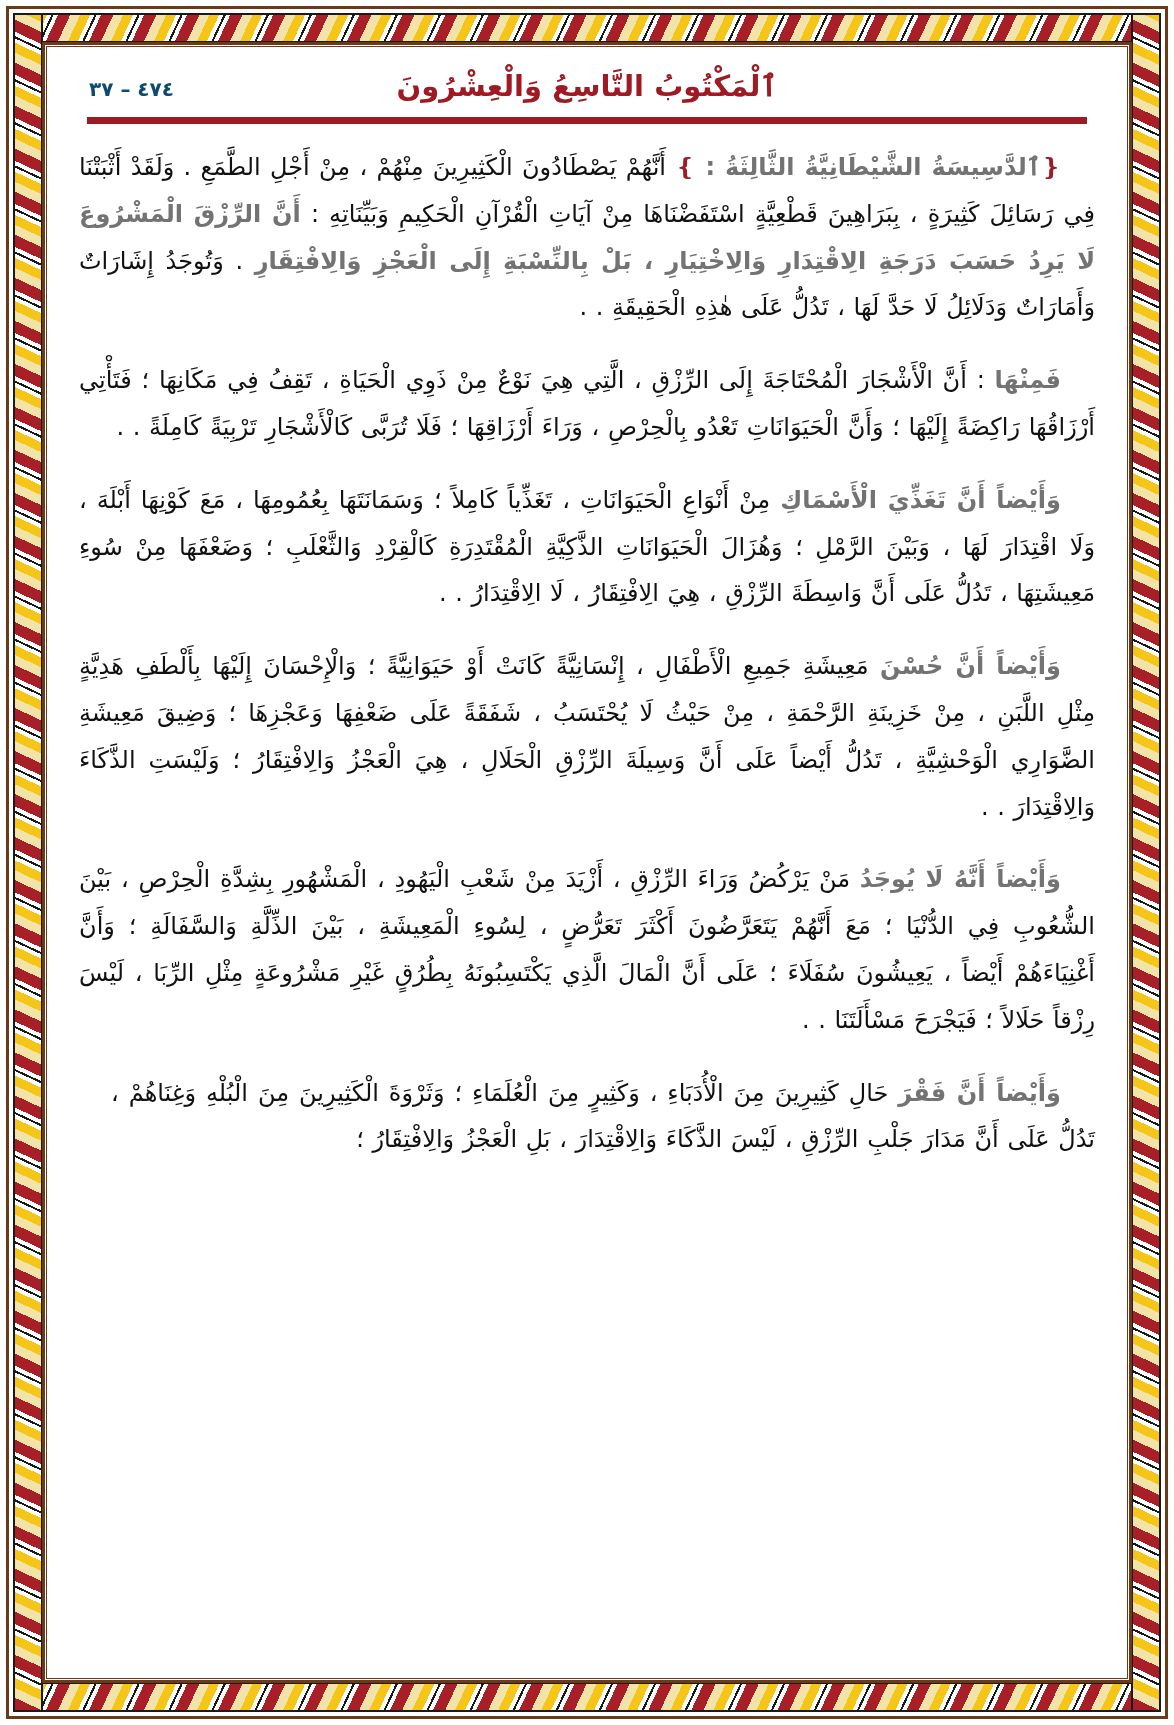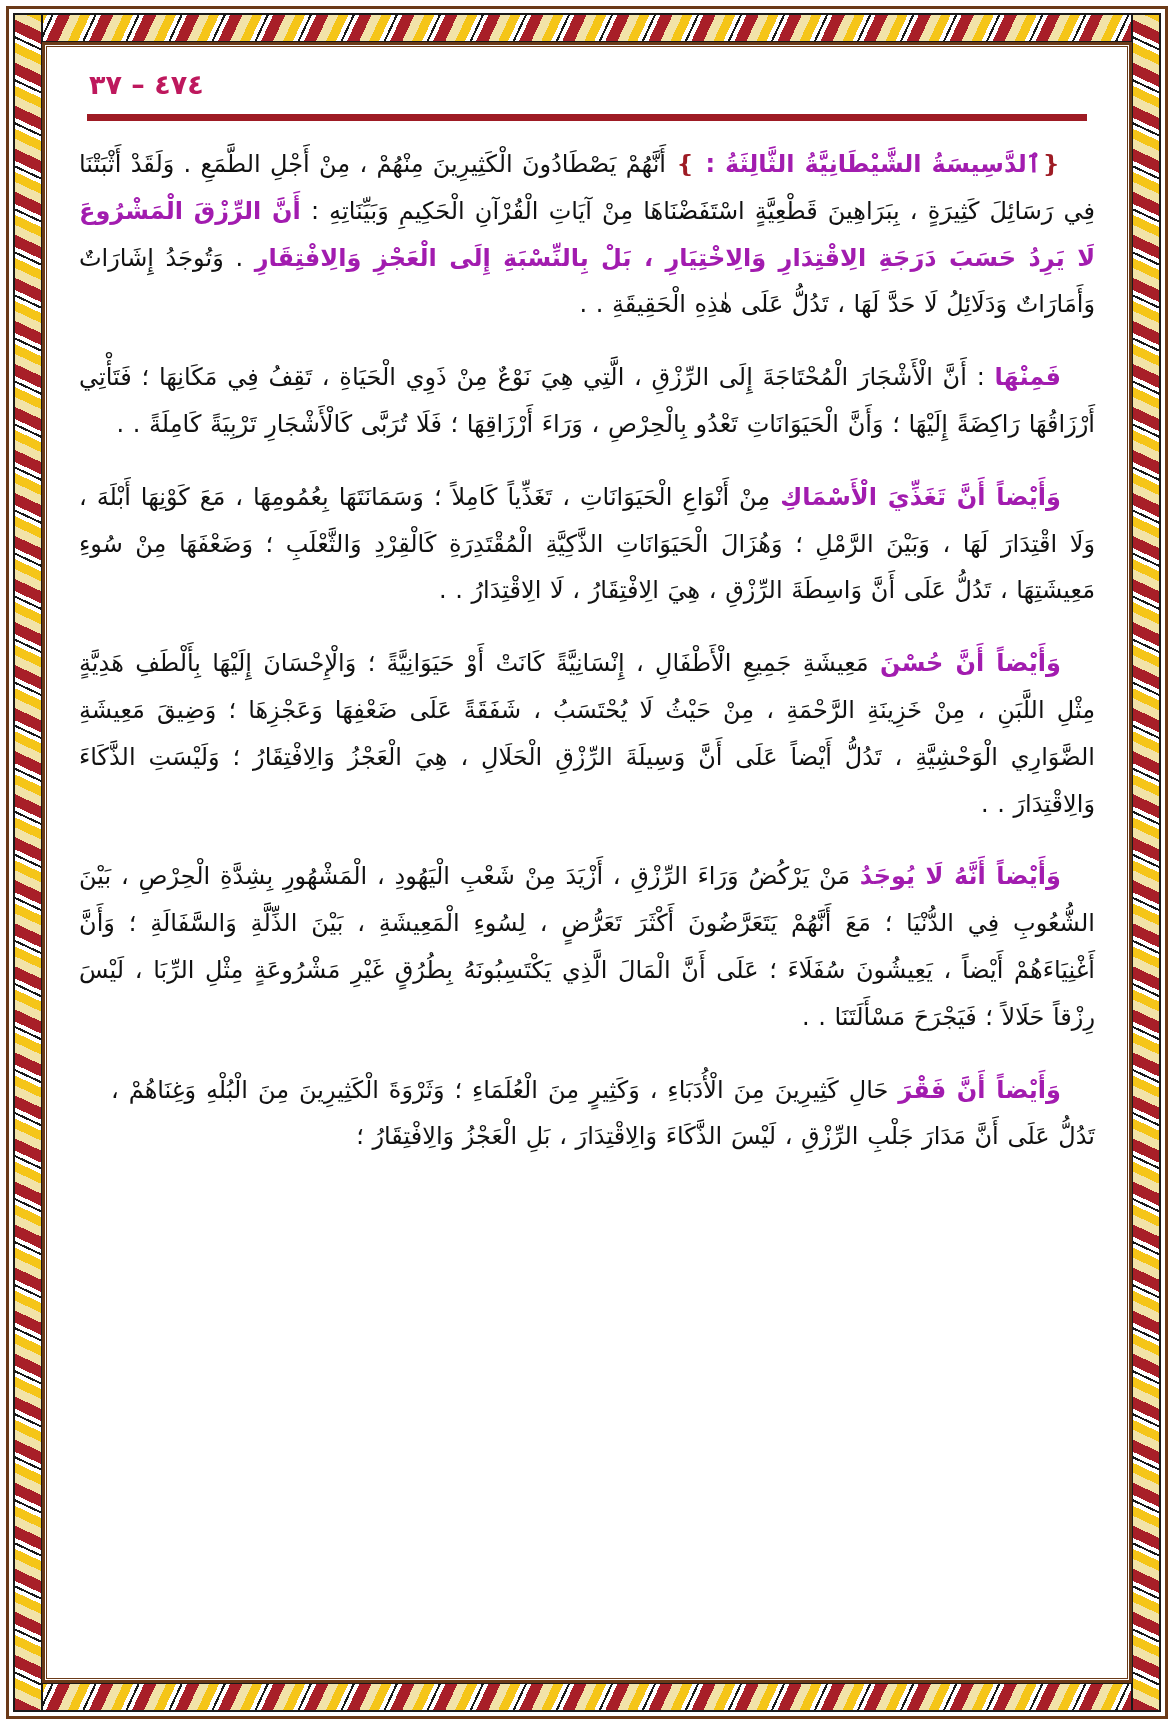--- a/index.html
+++ b/index.html
@@ -121,23 +121,23 @@
     flex: 1;
     text-align: center;
     font-family: "DejaVu Sans", sans-serif;
     font-size: 29px;
     font-weight: bold;
     color: #9e1b24;
     letter-spacing: 0;
   }
   .header-folio {
     font-family: "DejaVu Sans", sans-serif;
-    font-size: 27px;
-    font-weight: bold;
-    color: #be185d;
+    font-size: 20px;
+    font-weight: bold;
+    color: #0c4a6e;
     white-space: nowrap;
     direction: rtl;
     min-width: 120px;
     text-align: left;
   }
   .header-spacer { min-width: 120px; }
 
   .header-rule {
     margin: 14px 22px 20px 22px;
     height: 7px;
@@ -155,21 +155,21 @@
     line-height: 1.95;
     color: #111111;
     text-align: justify;
     text-justify: inter-word;
     direction: rtl;
     word-spacing: 1px;
   }
   p.para:last-child { margin-bottom: 0; margin-left: 32px; }
 
   .red {
-    color: #a21caf;
+    color: #737373;
     font-weight: bold;
   }
   .indent-open::before {
     content: "";
     display: inline-block;
     width: 34px;
   }
   .orn {
     color: #9e1b24;
     font-weight: bold;
@@ -189,20 +189,21 @@
   <div class="chain chain-left"></div>
   <div class="chain chain-right"></div>
 
   <div class="frame-inner"></div>
   <div class="frame-inner2"></div>
 
   <div class="content">
 
     <div class="header">
       <div class="header-spacer"></div>
+      <div class="header-title">ٱلْمَكْتُوبُ التَّاسِعُ وَالْعِشْرُونَ</div>
       <div class="header-folio">٤٧٤ – ٣٧</div>
     </div>
 
     <div class="header-rule"></div>
 
     <div class="body-text">
         <p class="para indent-open" id="para-1"><span class="orn">❴</span><span class="red">ٱلدَّسِيسَةُ الشَّيْطَانِيَّةُ الثَّالِثَةُ : </span><span class="orn">❵</span><span> أَنَّهُمْ يَصْطَادُونَ الْكَثِيرِينَ مِنْهُمْ ، مِنْ أَجْلِ الطَّمَعِ . وَلَقَدْ أَثْبَتْنَا فِي رَسَائِلَ كَثِيرَةٍ ، بِبَرَاهِينَ قَطْعِيَّةٍ اسْتَفَضْنَاهَا مِنْ آيَاتِ الْقُرْآنِ الْحَكِيمِ وَبَيِّنَاتِهِ : </span><span class="red">أَنَّ الرِّزْقَ الْمَشْرُوعَ لَا يَرِدُ حَسَبَ دَرَجَةِ الِاقْتِدَارِ وَالِاخْتِيَارِ ، بَلْ بِالنِّسْبَةِ إِلَى الْعَجْزِ وَالِافْتِقَارِ</span><span> . وَتُوجَدُ إِشَارَاتٌ وَأَمَارَاتٌ وَدَلَائِلُ لَا حَدَّ لَهَا ، تَدُلُّ عَلَى هٰذِهِ الْحَقِيقَةِ . .</span></p>
         <p class="para indent-open" id="para-2"><span class="red">فَمِنْهَا</span><span> : أَنَّ الْأَشْجَارَ الْمُحْتَاجَةَ إِلَى الرِّزْقِ ، الَّتِي هِيَ نَوْعٌ مِنْ ذَوِي الْحَيَاةِ ، تَقِفُ فِي مَكَانِهَا ؛ فَتَأْتِي أَرْزَاقُهَا رَاكِضَةً إِلَيْهَا ؛ وَأَنَّ الْحَيَوَانَاتِ تَعْدُو بِالْحِرْصِ ، وَرَاءَ أَرْزَاقِهَا ؛ فَلَا تُرَبَّى كَالْأَشْجَارِ تَرْبِيَةً كَامِلَةً . .</span></p>
         <p class="para indent-open" id="para-3"><span class="red">وَأَيْضاً أَنَّ تَغَذِّيَ الْأَسْمَاكِ</span><span> مِنْ أَنْوَاعِ الْحَيَوَانَاتِ ، تَغَذِّياً كَامِلاً ؛ وَسَمَانَتَهَا بِعُمُومِهَا ، مَعَ كَوْنِهَا أَبْلَهَ ، وَلَا اقْتِدَارَ لَهَا ، وَبَيْنَ الرَّمْلِ ؛ وَهُزَالَ الْحَيَوَانَاتِ الذَّكِيَّةِ الْمُقْتَدِرَةِ كَالْقِرْدِ وَالثَّعْلَبِ ؛ وَضَعْفَهَا مِنْ سُوءِ مَعِيشَتِهَا ، تَدُلُّ عَلَى أَنَّ وَاسِطَةَ الرِّزْقِ ، هِيَ الِافْتِقَارُ ، لَا الِاقْتِدَارُ . .</span></p>
         <p class="para indent-open" id="para-4"><span class="red">وَأَيْضاً أَنَّ حُسْنَ</span><span> مَعِيشَةِ جَمِيعِ الْأَطْفَالِ ، إِنْسَانِيَّةً كَانَتْ أَوْ حَيَوَانِيَّةً ؛ وَالْإِحْسَانَ إِلَيْهَا بِأَلْطَفِ هَدِيَّةٍ مِثْلِ اللَّبَنِ ، مِنْ خَزِينَةِ الرَّحْمَةِ ، مِنْ حَيْثُ لَا يُحْتَسَبُ ، شَفَقَةً عَلَى ضَعْفِهَا وَعَجْزِهَا ؛ وَضِيقَ مَعِيشَةِ الضَّوَارِي الْوَحْشِيَّةِ ، تَدُلُّ أَيْضاً عَلَى أَنَّ وَسِيلَةَ الرِّزْقِ الْحَلَالِ ، هِيَ الْعَجْزُ وَالِافْتِقَارُ ؛ وَلَيْسَتِ الذَّكَاءَ وَالِاقْتِدَارَ . .</span></p>

